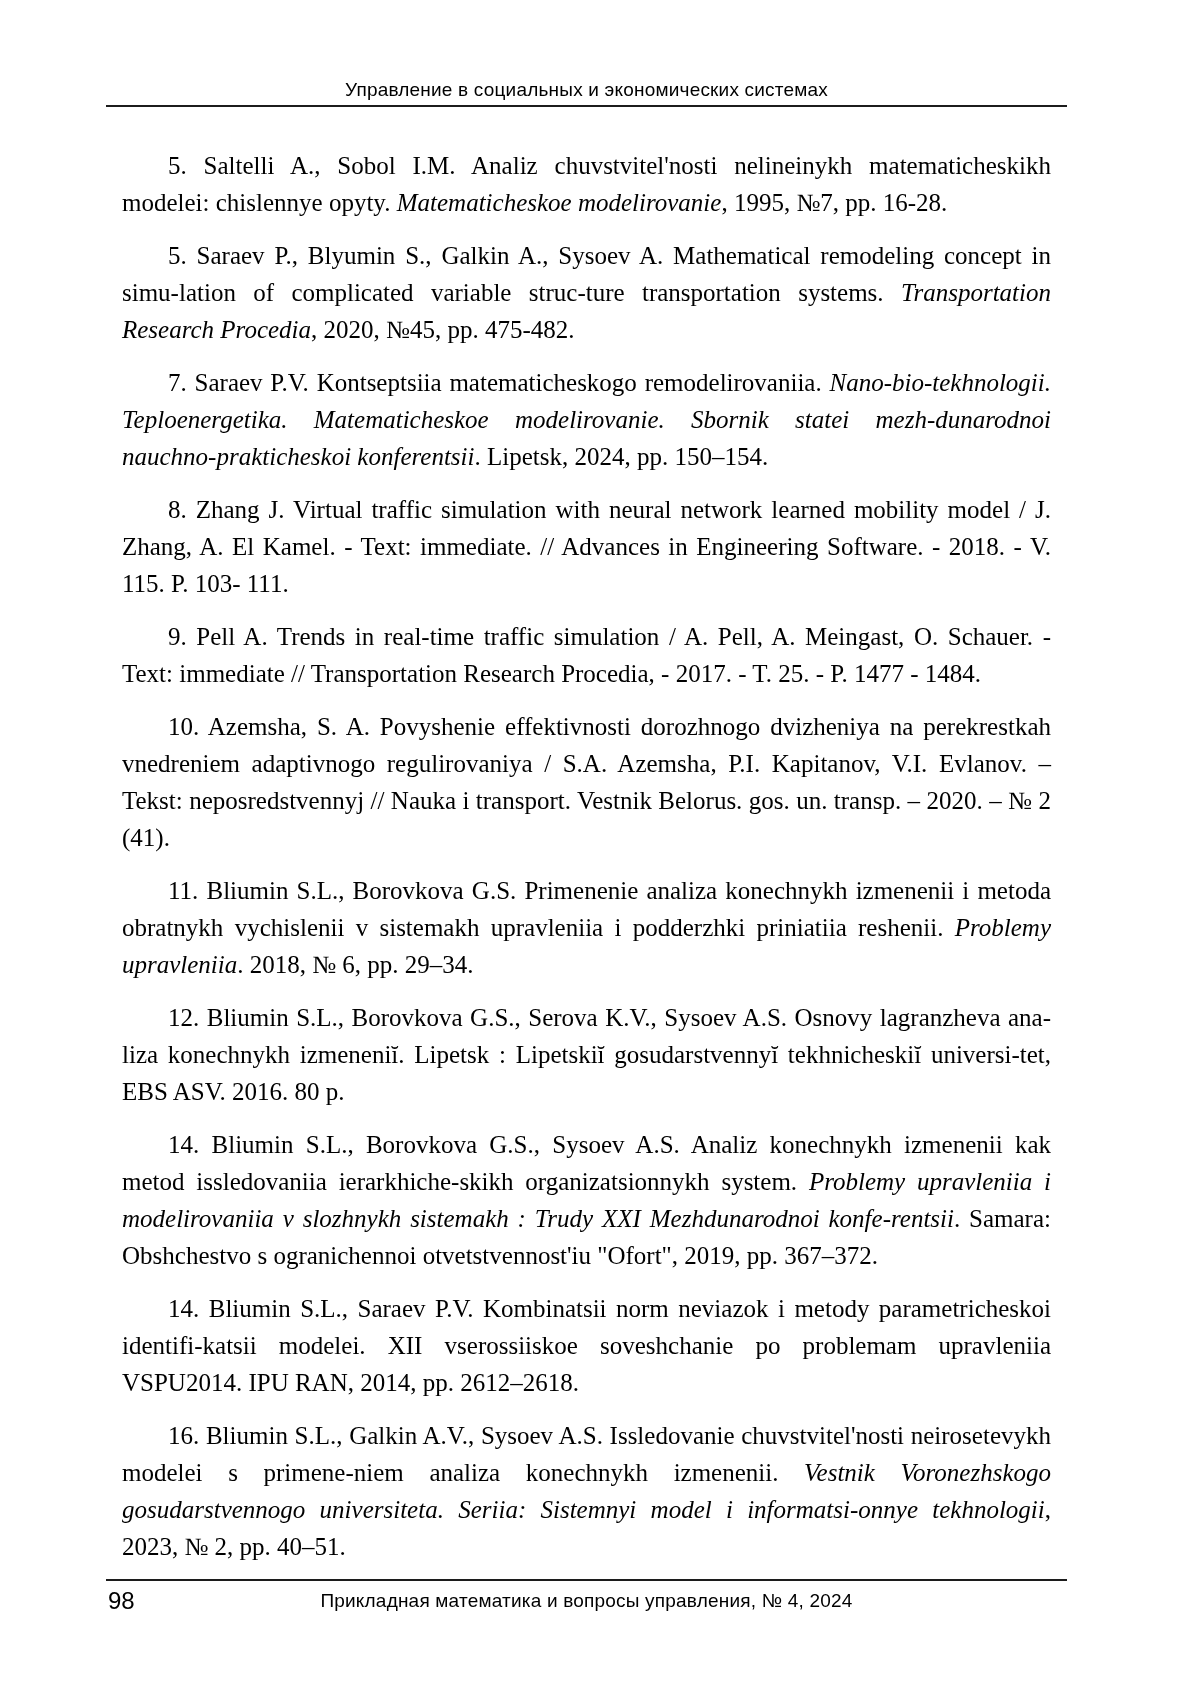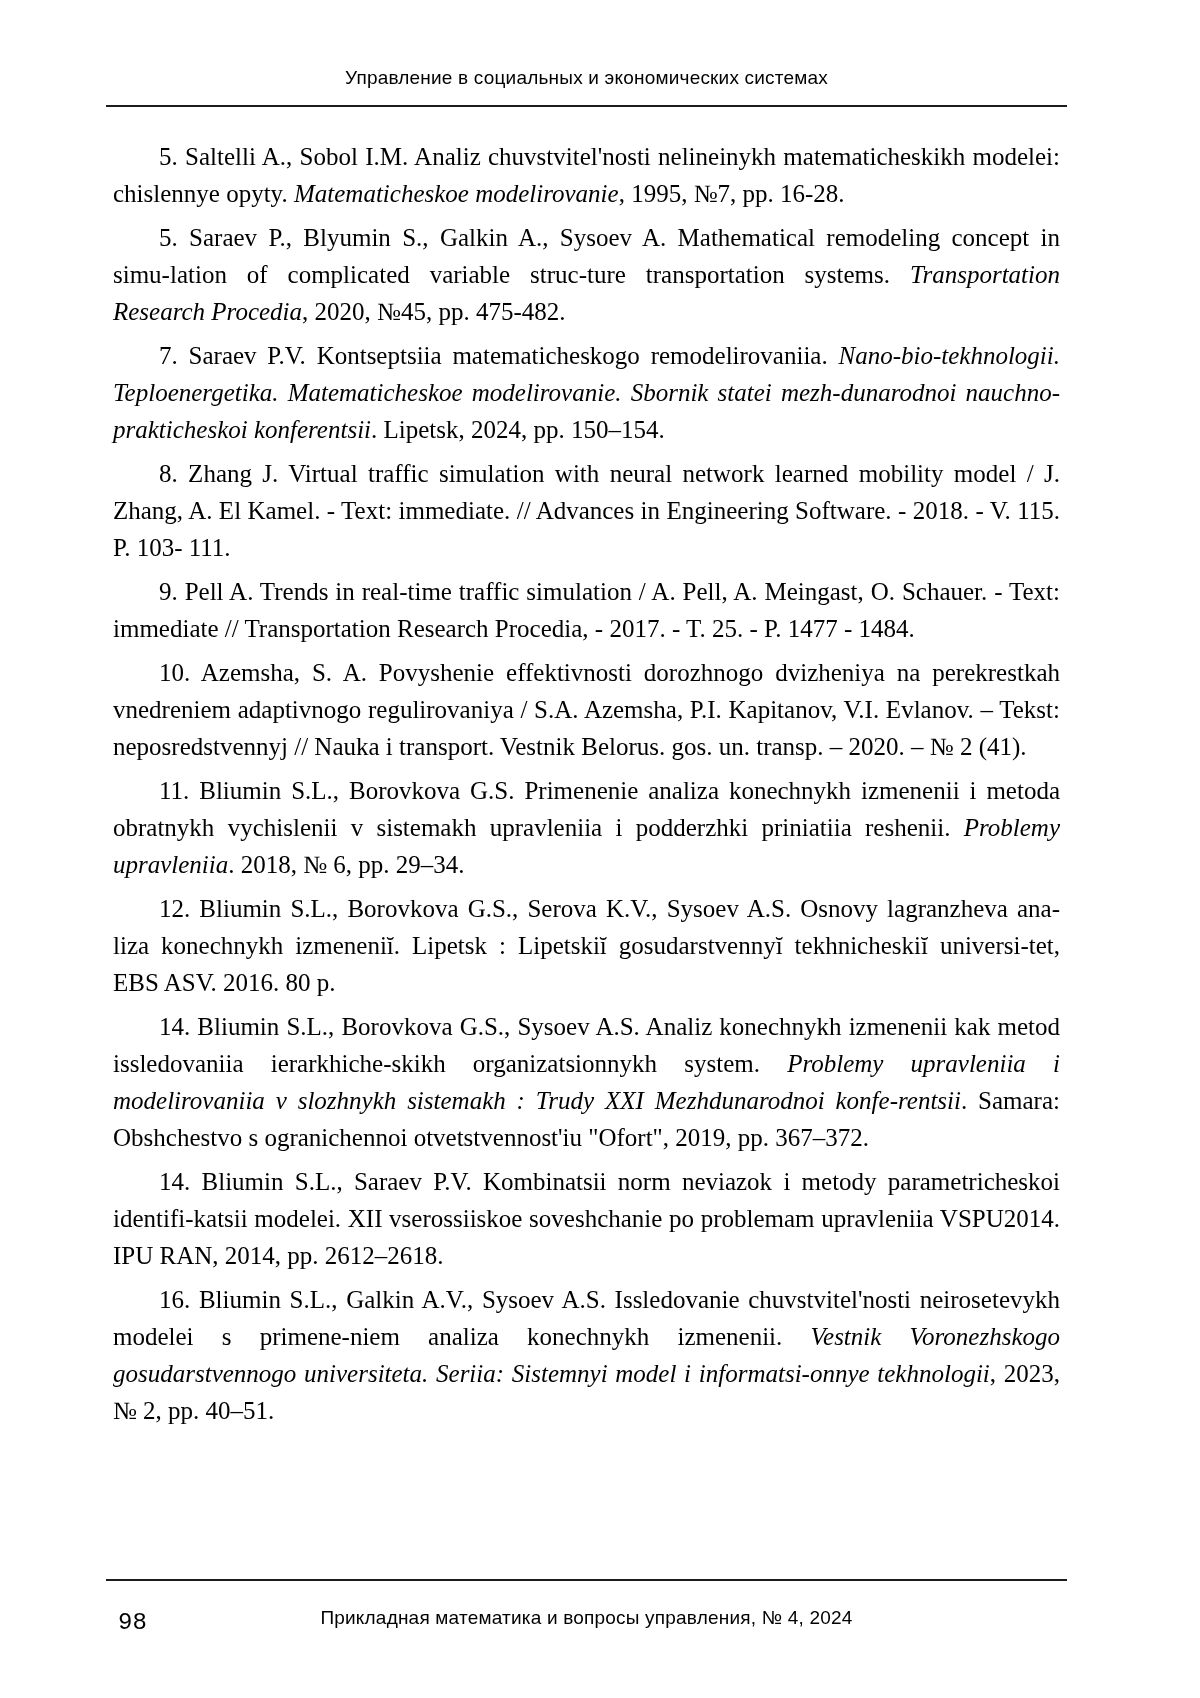--- a/index.html
+++ b/index.html
@@ -24,63 +24,62 @@
   }
   .page-header {
     position: absolute;
     top: 0;
     left: 106px;
     width: 961px;
     height: 107px;
     display: flex;
     justify-content: center;
     align-items: flex-end;
-    padding-bottom: 16px;
+    padding-bottom: 4px;
     border-bottom: 2px solid var(--rule);
     font-family: "Liberation Sans", sans-serif;
     font-size: 19px;
     letter-spacing: 0.2px;
   }
   .references {
     position: absolute;
     top: 131px;
     left: 106px;
     width: 961px;
     font-size: 25px;
     line-height: 37px;
     text-align: justify;
   }
   .references p {
-    margin: 7px;
+    margin: 16px;
     padding: 0;
     text-indent: 46px;
   }
   .references em {
     font-style: italic;
   }
   .page-footer {
     position: absolute;
     top: 1579px;
     left: 106px;
     width: 961px;
     border-top: 2px solid var(--rule);
     height: 40px;
   }
   .page-number {
     position: absolute;
-    left: 12px;
+    left: 2px;
     top: 6px;
-    font-family: Liberation Mono, monospace;
+    font-family: Liberation Sans, sans-serif;
     font-size: 24px;
-    margin-top: 22px;
   }
   .journal-line {
     display: block;
     text-align: center;
-    padding-top: 26px;
+    padding-top: 9px;
     font-family: "Liberation Sans", sans-serif;
     font-size: 19px;
     letter-spacing: 0.2px;
   }
 </style>
 </head>
 <body>
 
 <div class="page">
 

